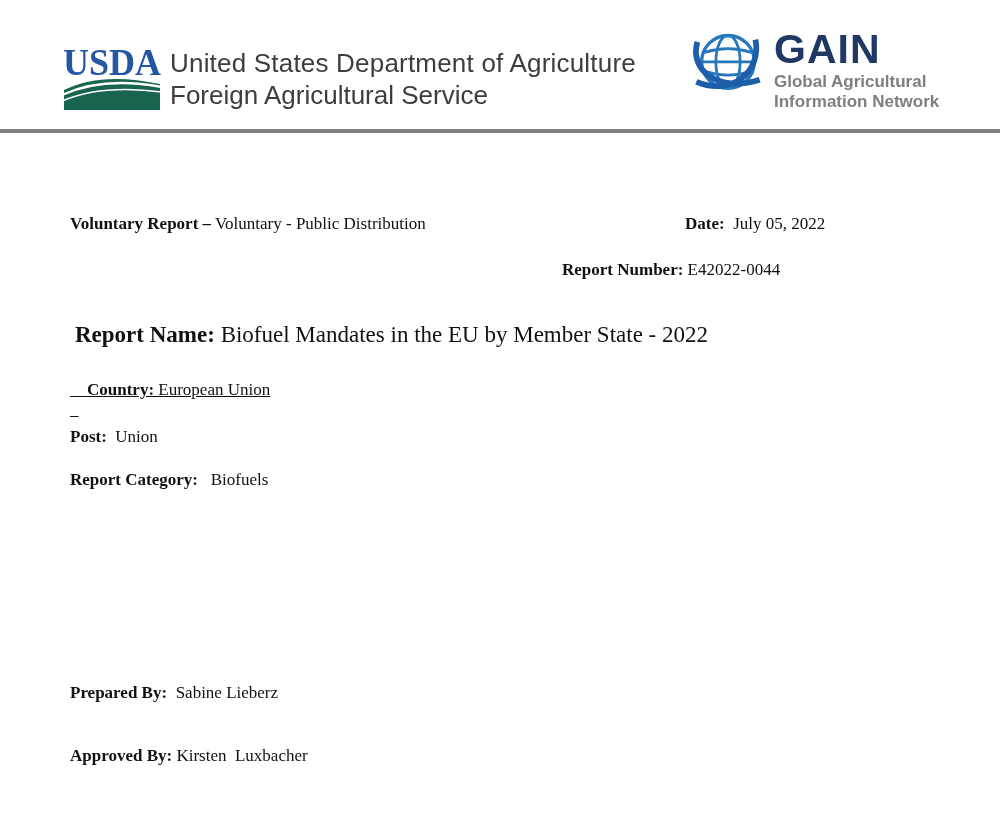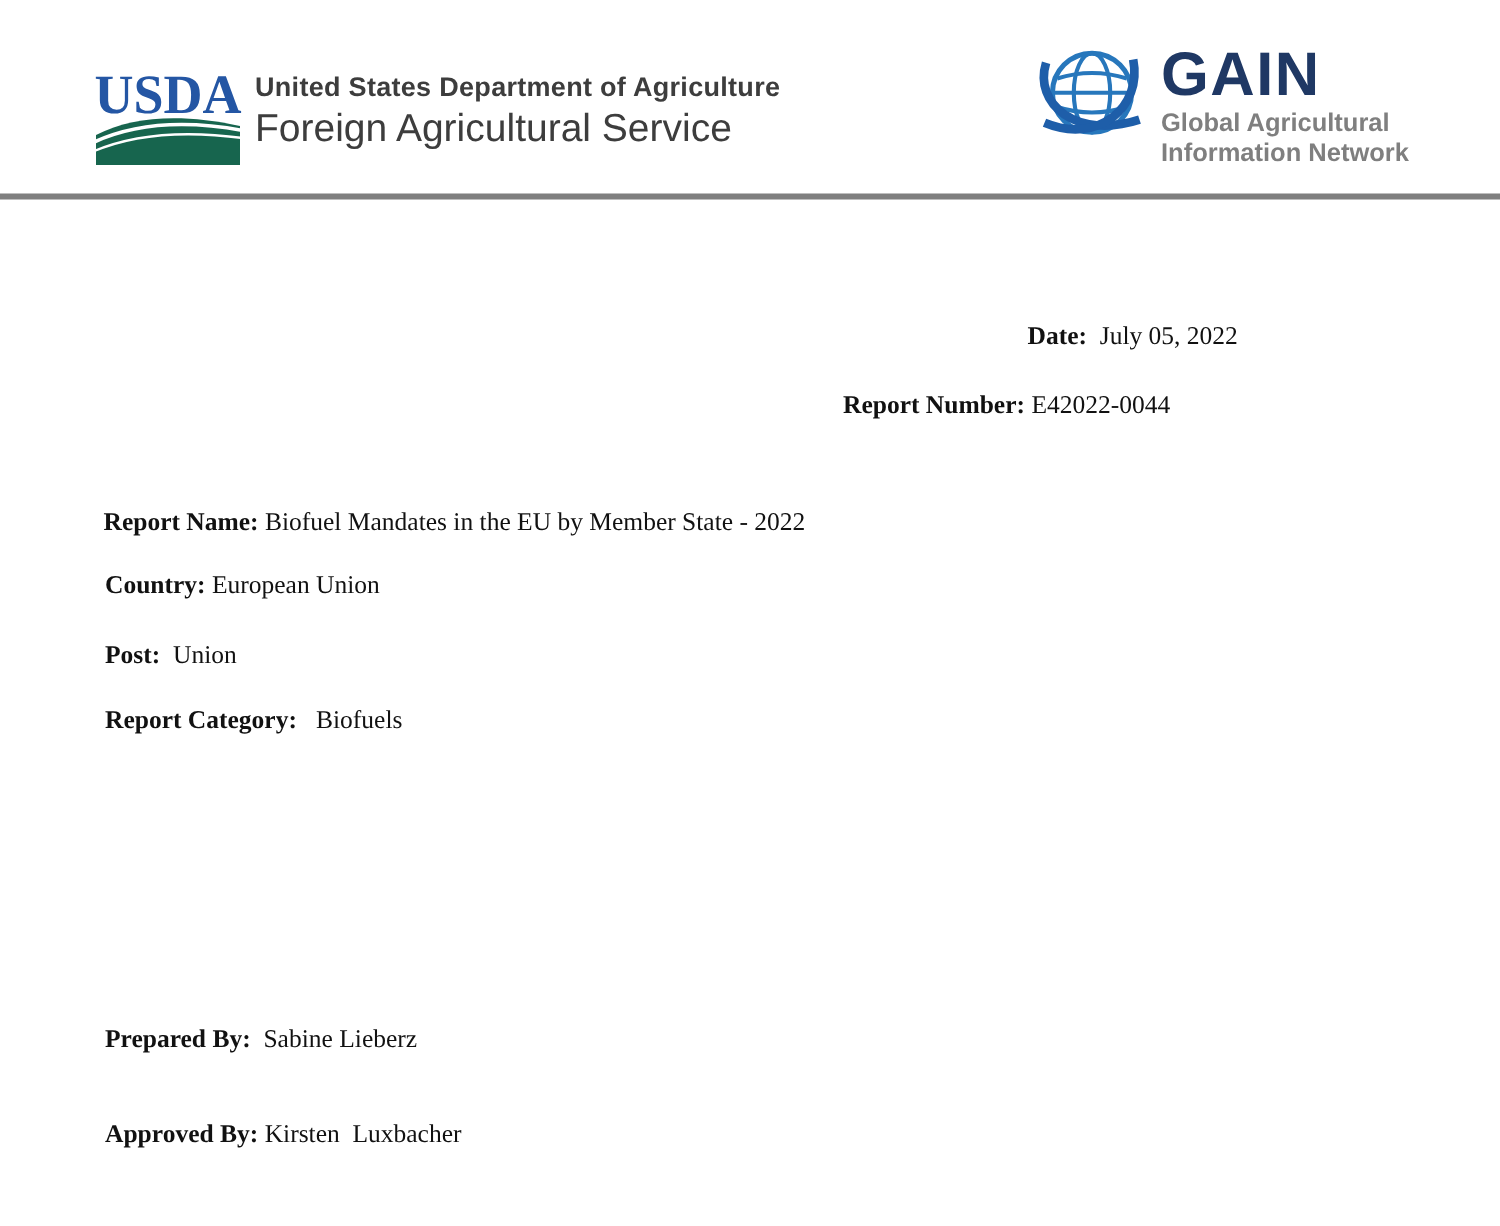--- a/index.html
+++ b/index.html
@@ -14,21 +14,21 @@
     overflow: hidden;
   }
 
   
   .usda-logo { position: absolute; left: 62px; top: 44px; width: 100px; height: 68px; }
   .usda-wordmark {
     position: absolute; left: 170px; top: 47px;
     font-family: "Liberation Sans", sans-serif; color: #3d3d3d;
     white-space: nowrap;
   }
-  .usda-dept  { font-size: 18px; font-weight: 700; line-height: 1.25; letter-spacing: 0.2px; }
+  .usda-dept  { font-size: 26px; font-weight: 400; line-height: 1.25; letter-spacing: 0.2px; }
   .usda-agency{ font-size: 26px; font-weight: 400; line-height: 1.2; }
 
   .gain-logo { position: absolute; left: 690px; top: 26px; display: flex; align-items: flex-start; }
   .gain-globe { width: 76px; height: 78px; margin-right: 8px; }
   .gain-textblock { font-family: "Liberation Sans", sans-serif; padding-top: 4px; }
   .gain-acronym { font-size: 41px; font-weight: 700; color: #1f3864; line-height: 0.95; letter-spacing: 1px; }
   .gain-subtitle { font-size: 17px; font-weight: 700; color: #7f7f7f; line-height: 1.2; margin-top: 3px; }
 
   .top-divider {
     position: absolute; left: 0; top: 129px; width: 1000px; height: 4px;
@@ -36,22 +36,22 @@
   }
 
   
   .doc-row { position: absolute; white-space: pre-wrap; font-size: 17px; }
   .doc-row .lbl { font-weight: 700; }
   .doc-row .val { font-weight: 400; }
 
   .row-voluntary { left: 53px;  top: 194px; }
   .row-date      { left: 668px; top: 194px; }
   .row-number    { left: 545px; top: 240px; }
-  .row-name      { left: 52px;  top: 318px; font-size: 17px; font-family: Liberation Serif, serif; }
-  .row-country   { left: 53px;  top: 360px; }
+  .row-name      { left: 52px;  top: 296px; font-size: 23px; font-family: Liberation Serif, serif; }
+  .row-country   { left: 70px;  top: 360px; text-decoration: underline; }
   .row-post      { left: 53px;  top: 407px; }
   .row-category  { left: 53px;  top: 450px; }
   .row-prepared  { left: 53px;  top: 663px; }
   .row-approved  { left: 53px;  top: 726px; }
 </style>
 </head>
 <body>
 
 <div class="page">
 
@@ -79,20 +79,23 @@
     </svg>
     <div class="gain-textblock">
       <div class="gain-acronym">GAIN</div>
       <div class="gain-subtitle">Global Agricultural</div>
       <div class="gain-subtitle" style="margin-top:0;">Information Network</div>
     </div>
   </div>
 
   <div class="top-divider"></div>
 
+  <div class="doc-row row-voluntary">
+    <span class="lbl">Voluntary Report –</span><span class="val"> Voluntary - Public Distribution</span>
+  </div>
 
   <div class="doc-row row-date">
     <span class="lbl">Date:</span><span class="val">  July 05, 2022</span>
   </div>
 
   <div class="doc-row row-number">
     <span class="lbl">Report Number:</span><span class="val"> E42022-0044</span>
   </div>
 
   <div class="doc-row row-name">

